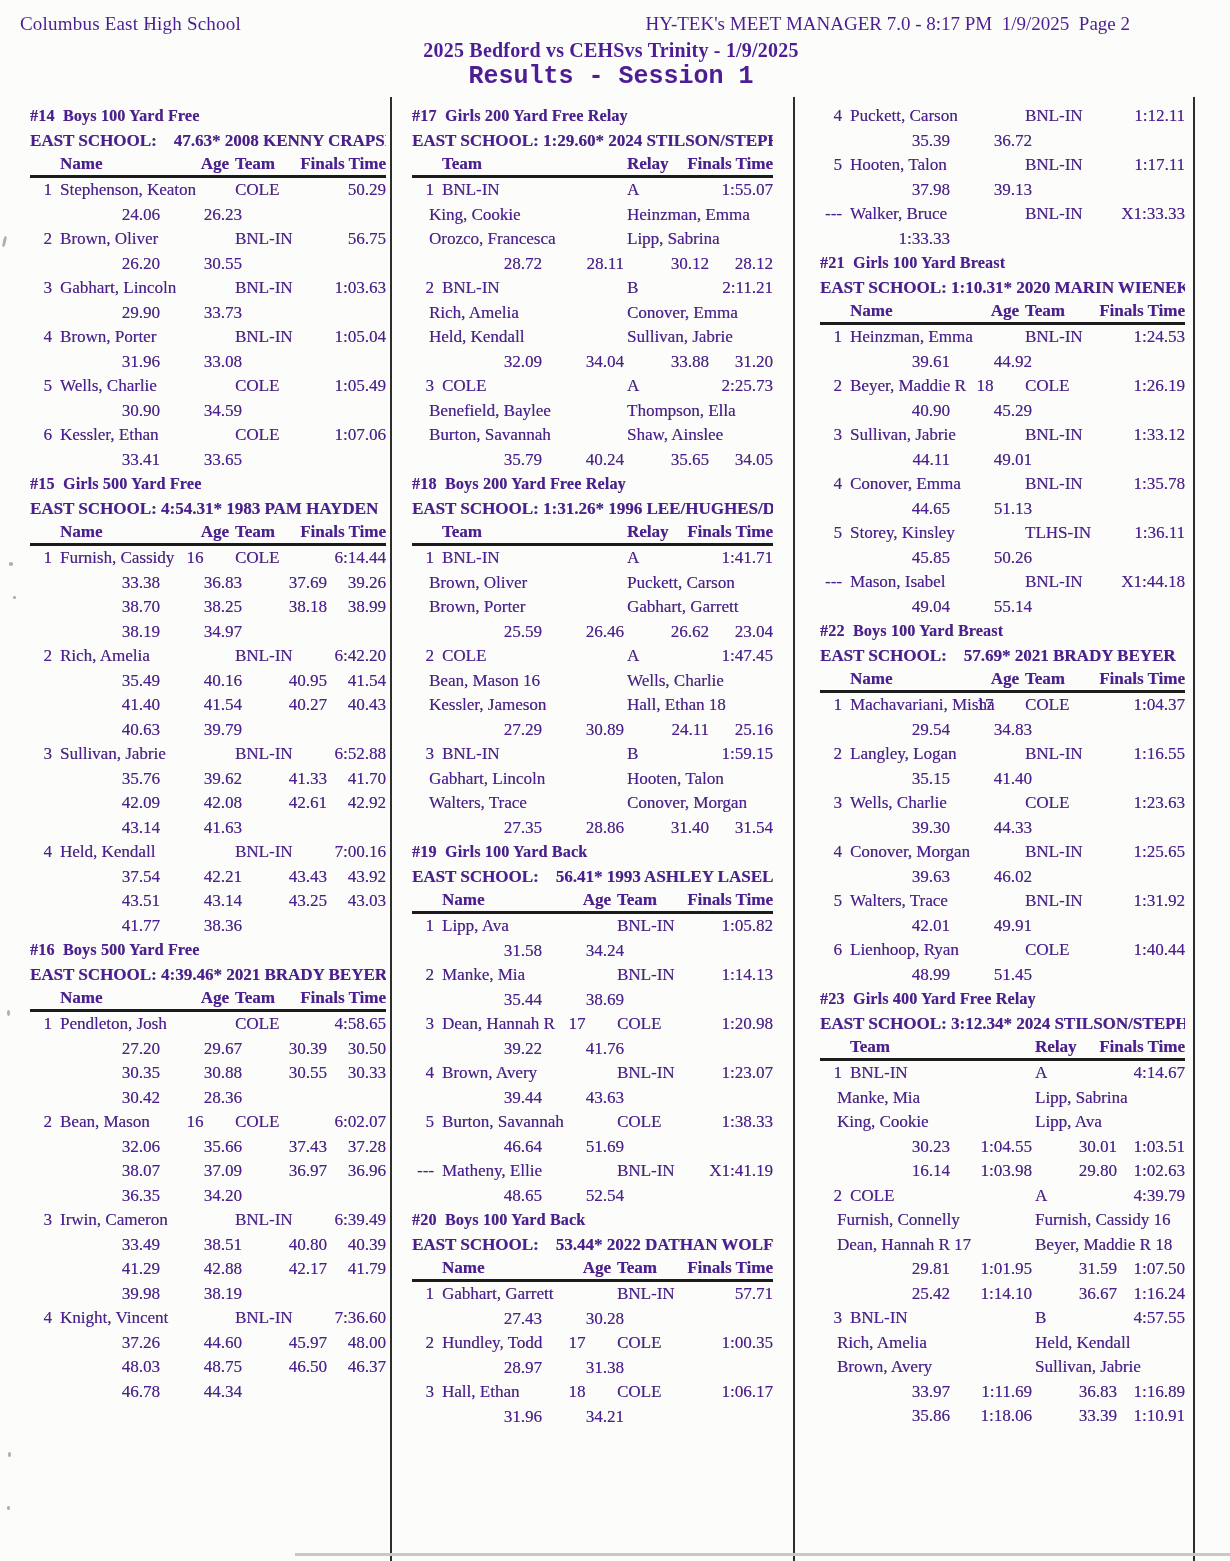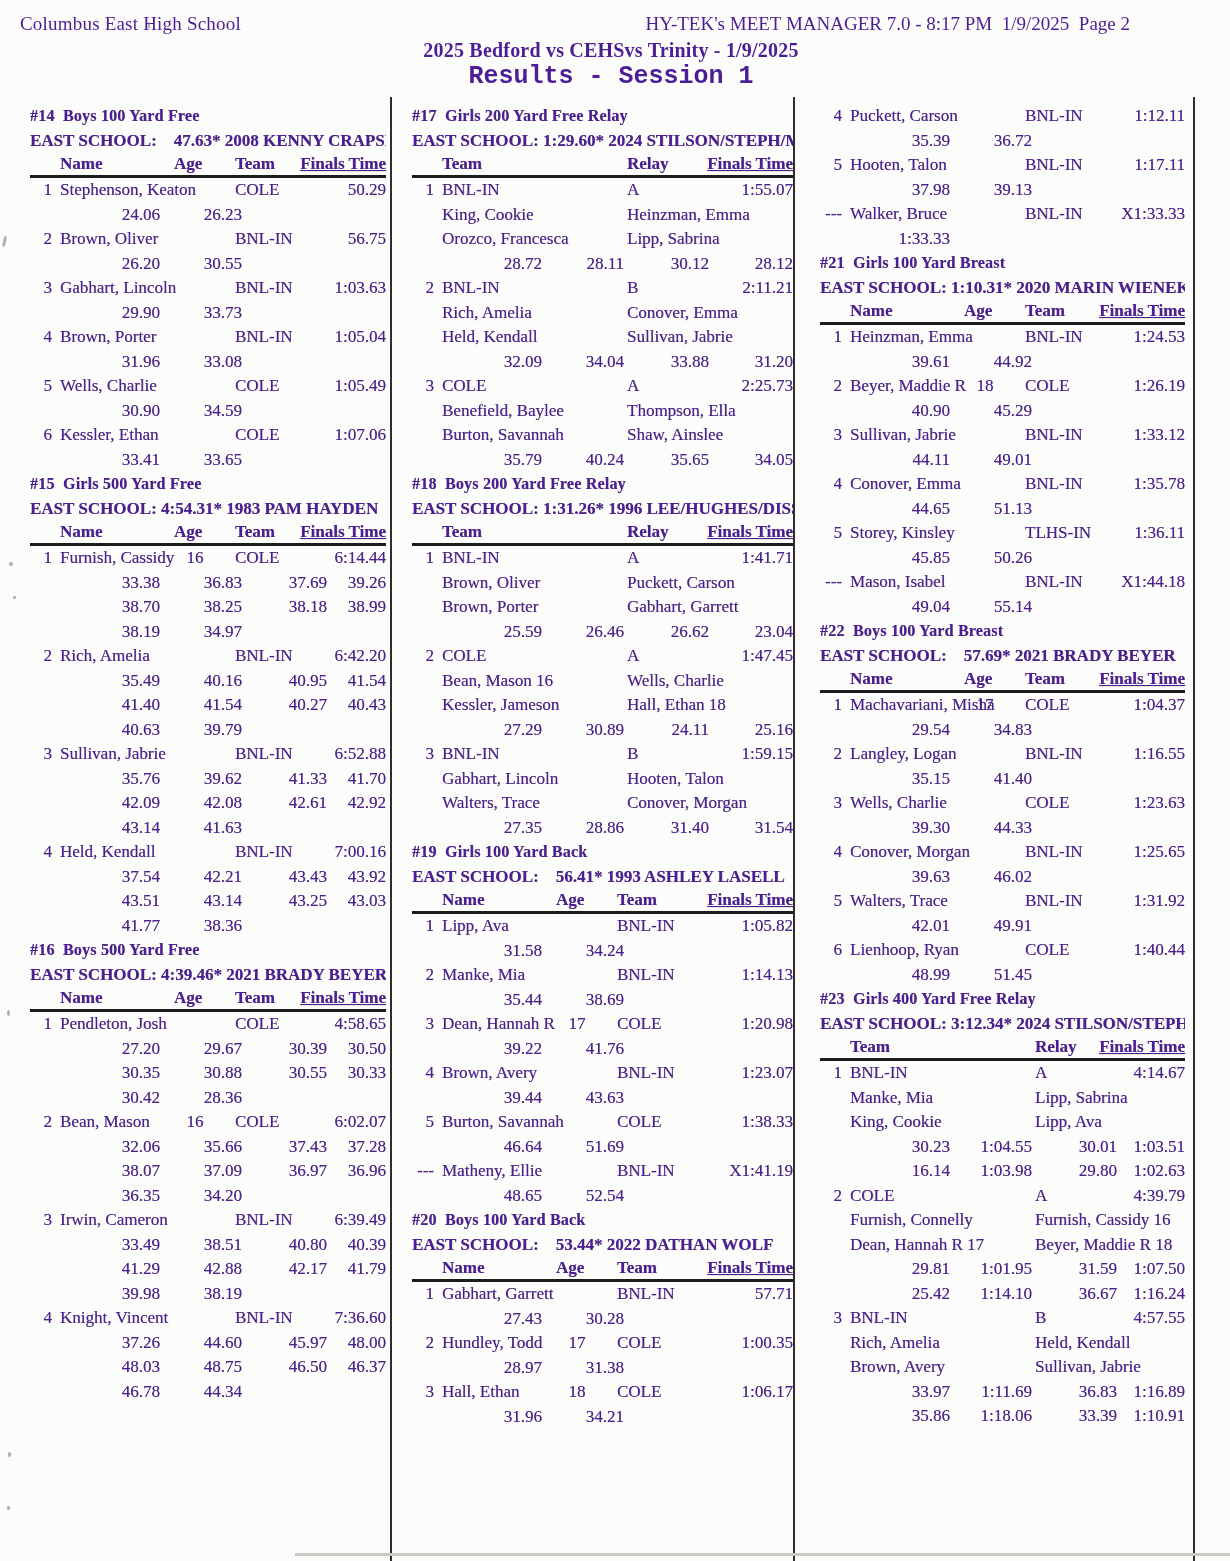--- a/index.html
+++ b/index.html
@@ -13,39 +13,39 @@
   .prog{position:absolute; right:100px; top:13px; font-size:19px; white-space:pre;}
   .meet-title{position:absolute; top:39px; left:0; width:1222px; text-align:center;
     font-size:20px; font-weight:700; letter-spacing:.2px;}
   .session-title{position:absolute; top:62px; left:0; width:1222px; text-align:center;
     font-size:25px; font-weight:700;font-family:Liberation Mono, monospace;}
   
   .columns{position:absolute; top:97px; left:0; right:0; bottom:0; display:flex;}
   .col{box-sizing:border-box; border-right:2px solid #2d2d2d; font-size:17px;
        line-height:24.5px; text-shadow:.3px .2px 0 rgba(0,0,0,.45);}
   .col1{width:392px; padding:7px 4px 0 30px;}
-  .col2{width:403px; padding:7px 0 0 20px;}
+  .col2{width:403px; padding:7px 20px 0 20px;}
   .col3{width:400px; padding:7px 8px 0 25px;}
   
   .r{position:relative; height:24.5px; white-space:nowrap;}
   .r.ev{font-size:16px; font-weight:700; white-space:pre; letter-spacing:.2px;}
   .r.rec{font-weight:700; white-space:pre; overflow:hidden;}
   .r.hdr{font-weight:700; height:22px; line-height:22px; border-bottom:3px solid #1c1c1c;}
   .h-name{margin-left:30px;}
-  .h-age{position:absolute; left:144px; width:65px; text-align:left;}
+  .h-age{position:absolute; left:134px; width:65px; text-align:right;}
   .h-team{position:absolute; left:205px;}
   .h-relay{position:absolute; left:215px;}
-  .h-ft{position:absolute; right:0;text-decoration:underline;}
+  .h-ft{position:absolute; right:0;}
   .place{display:inline-block; width:22px; text-align:right;}
   .nm{margin-left:8px;}
   .age{position:absolute; left:135px; width:60px; text-align:center;}
   .team{position:absolute; left:205px;}
   .relay{position:absolute; left:215px;}
   .time{position:absolute; right:0;}
-  .sw .s1{margin-left:30px;}
+  .sw .s1{margin-left:17px;}
   .sw .s2{position:absolute; left:215px;}
   .spr{display:grid; grid-template-columns:130px 82px 85px 1fr;}
   .sp{text-align:right;}
   
   .art{position:absolute; background:#858583; opacity:.65; border-radius:45%;}
   .scan-edge{position:absolute; left:295px; right:0; top:1553px; height:3px; background:#c9c8c4;}
 </style>
 </head>
 <body>
 

